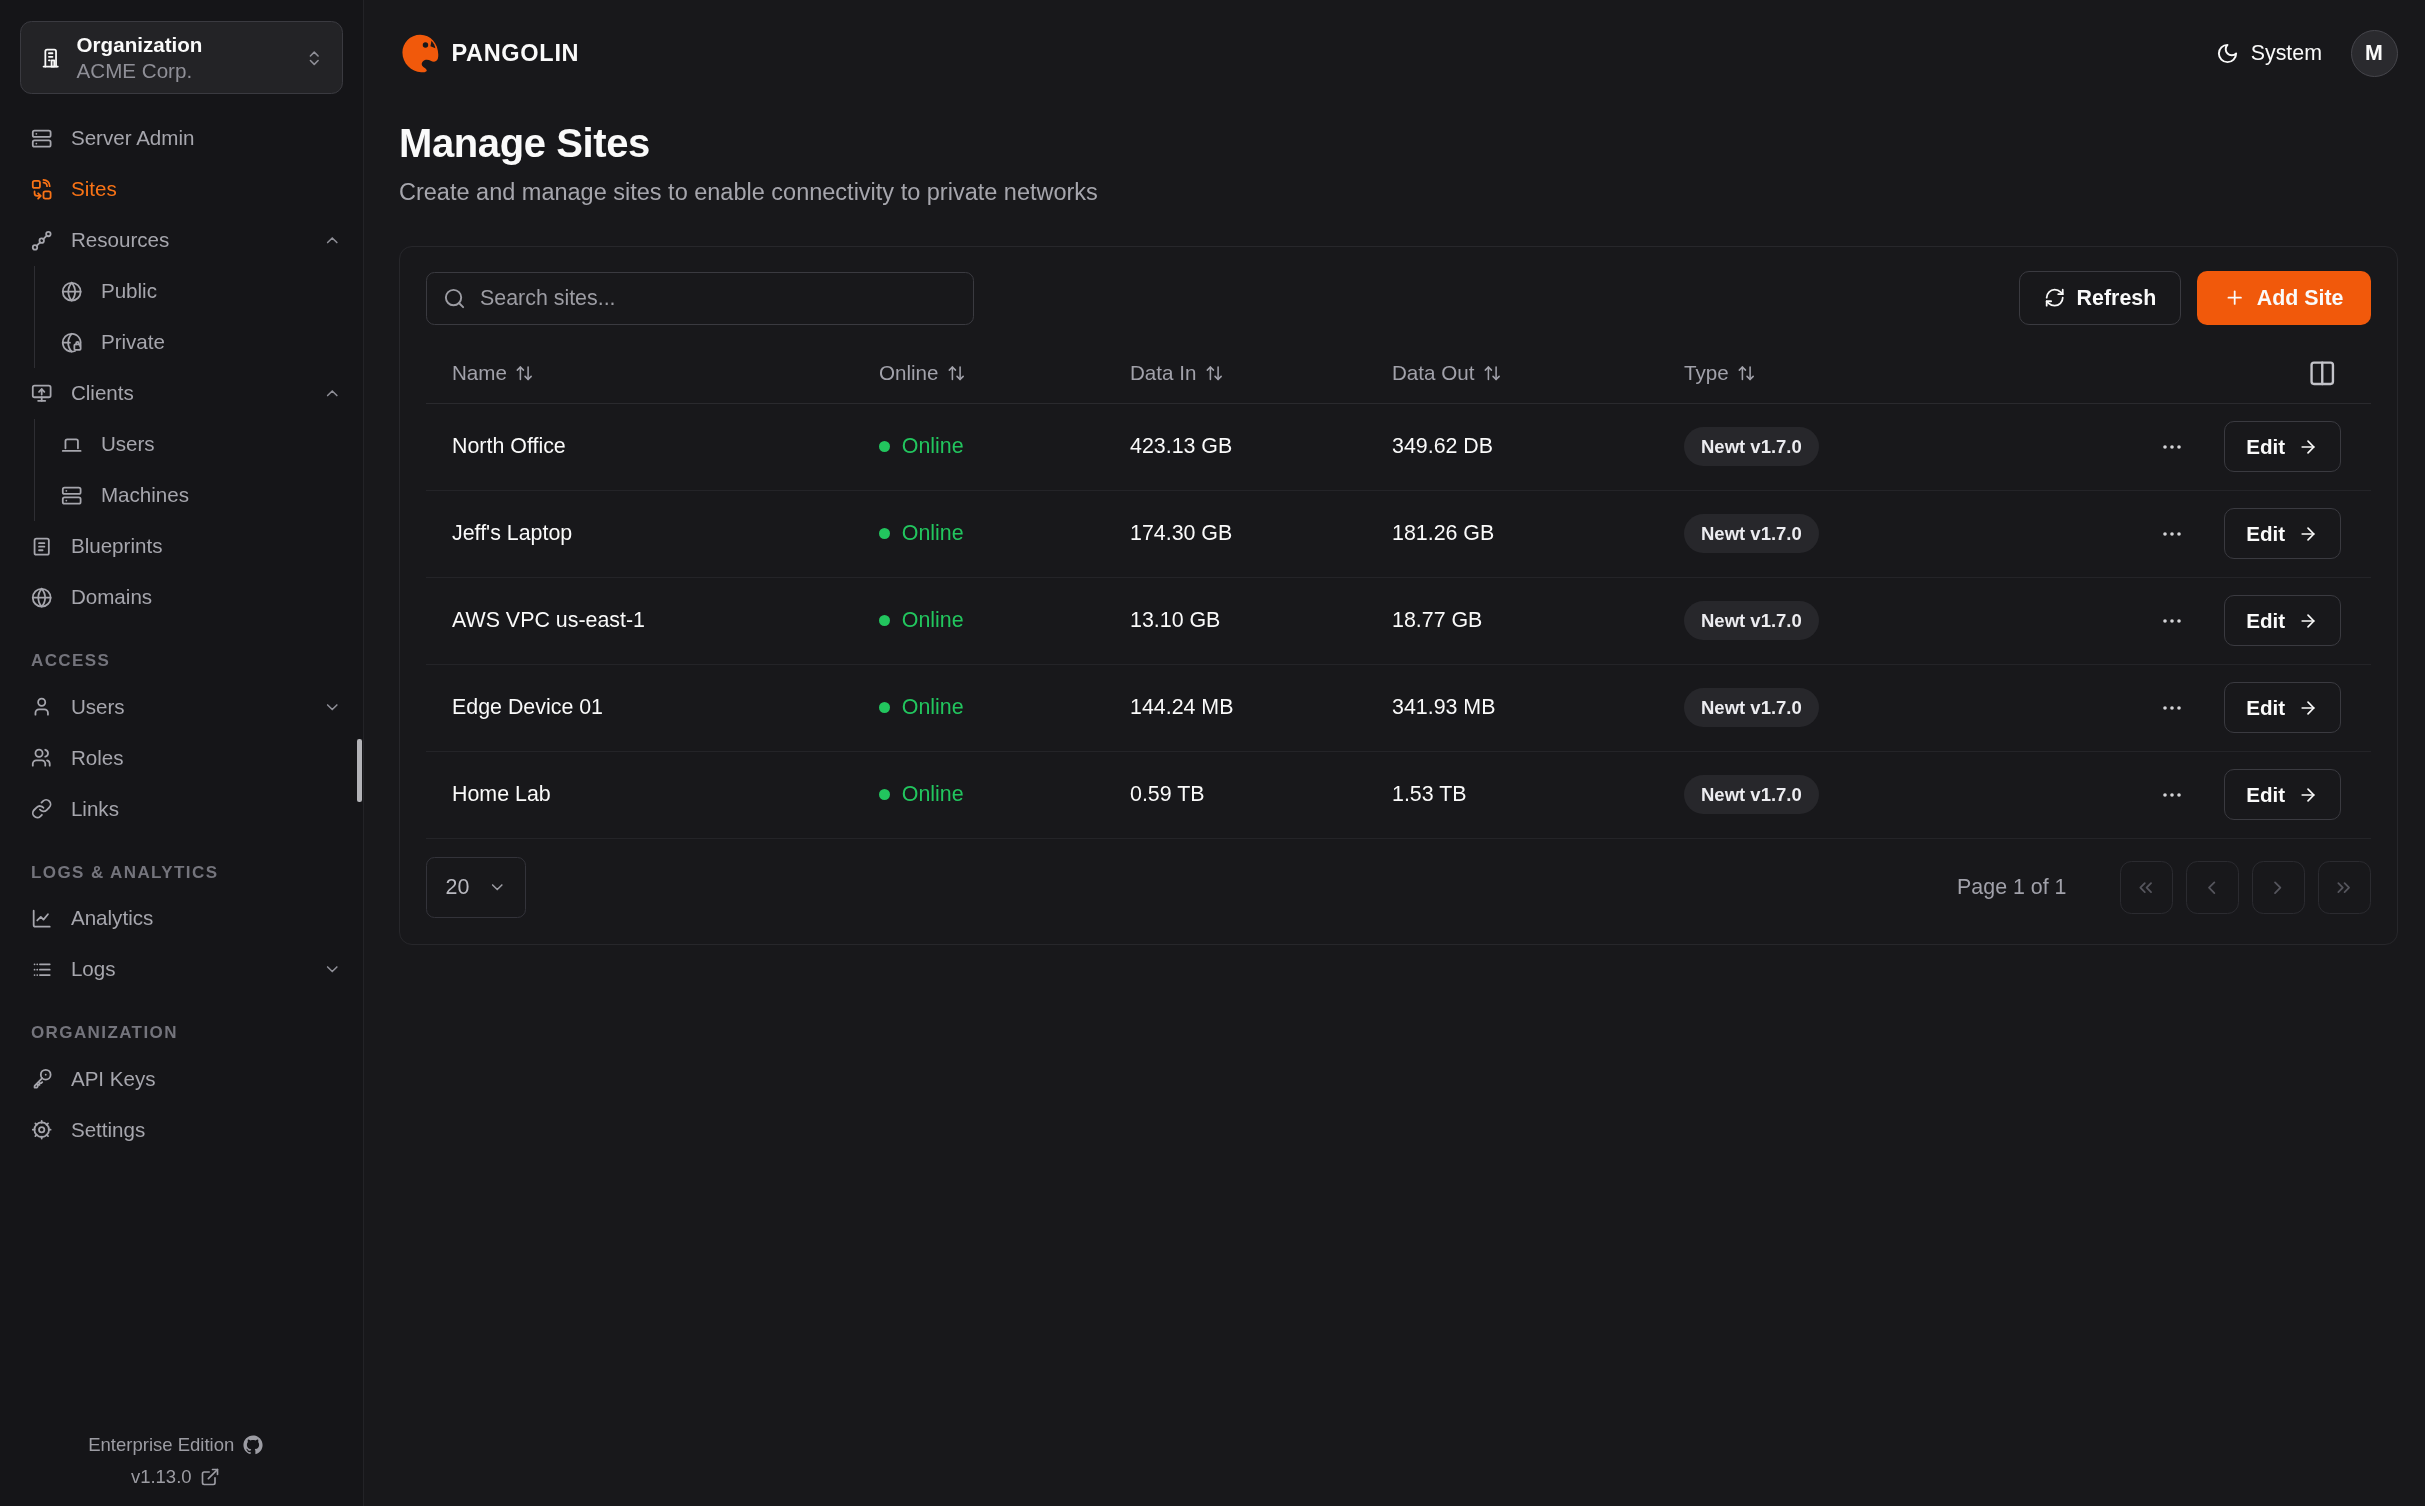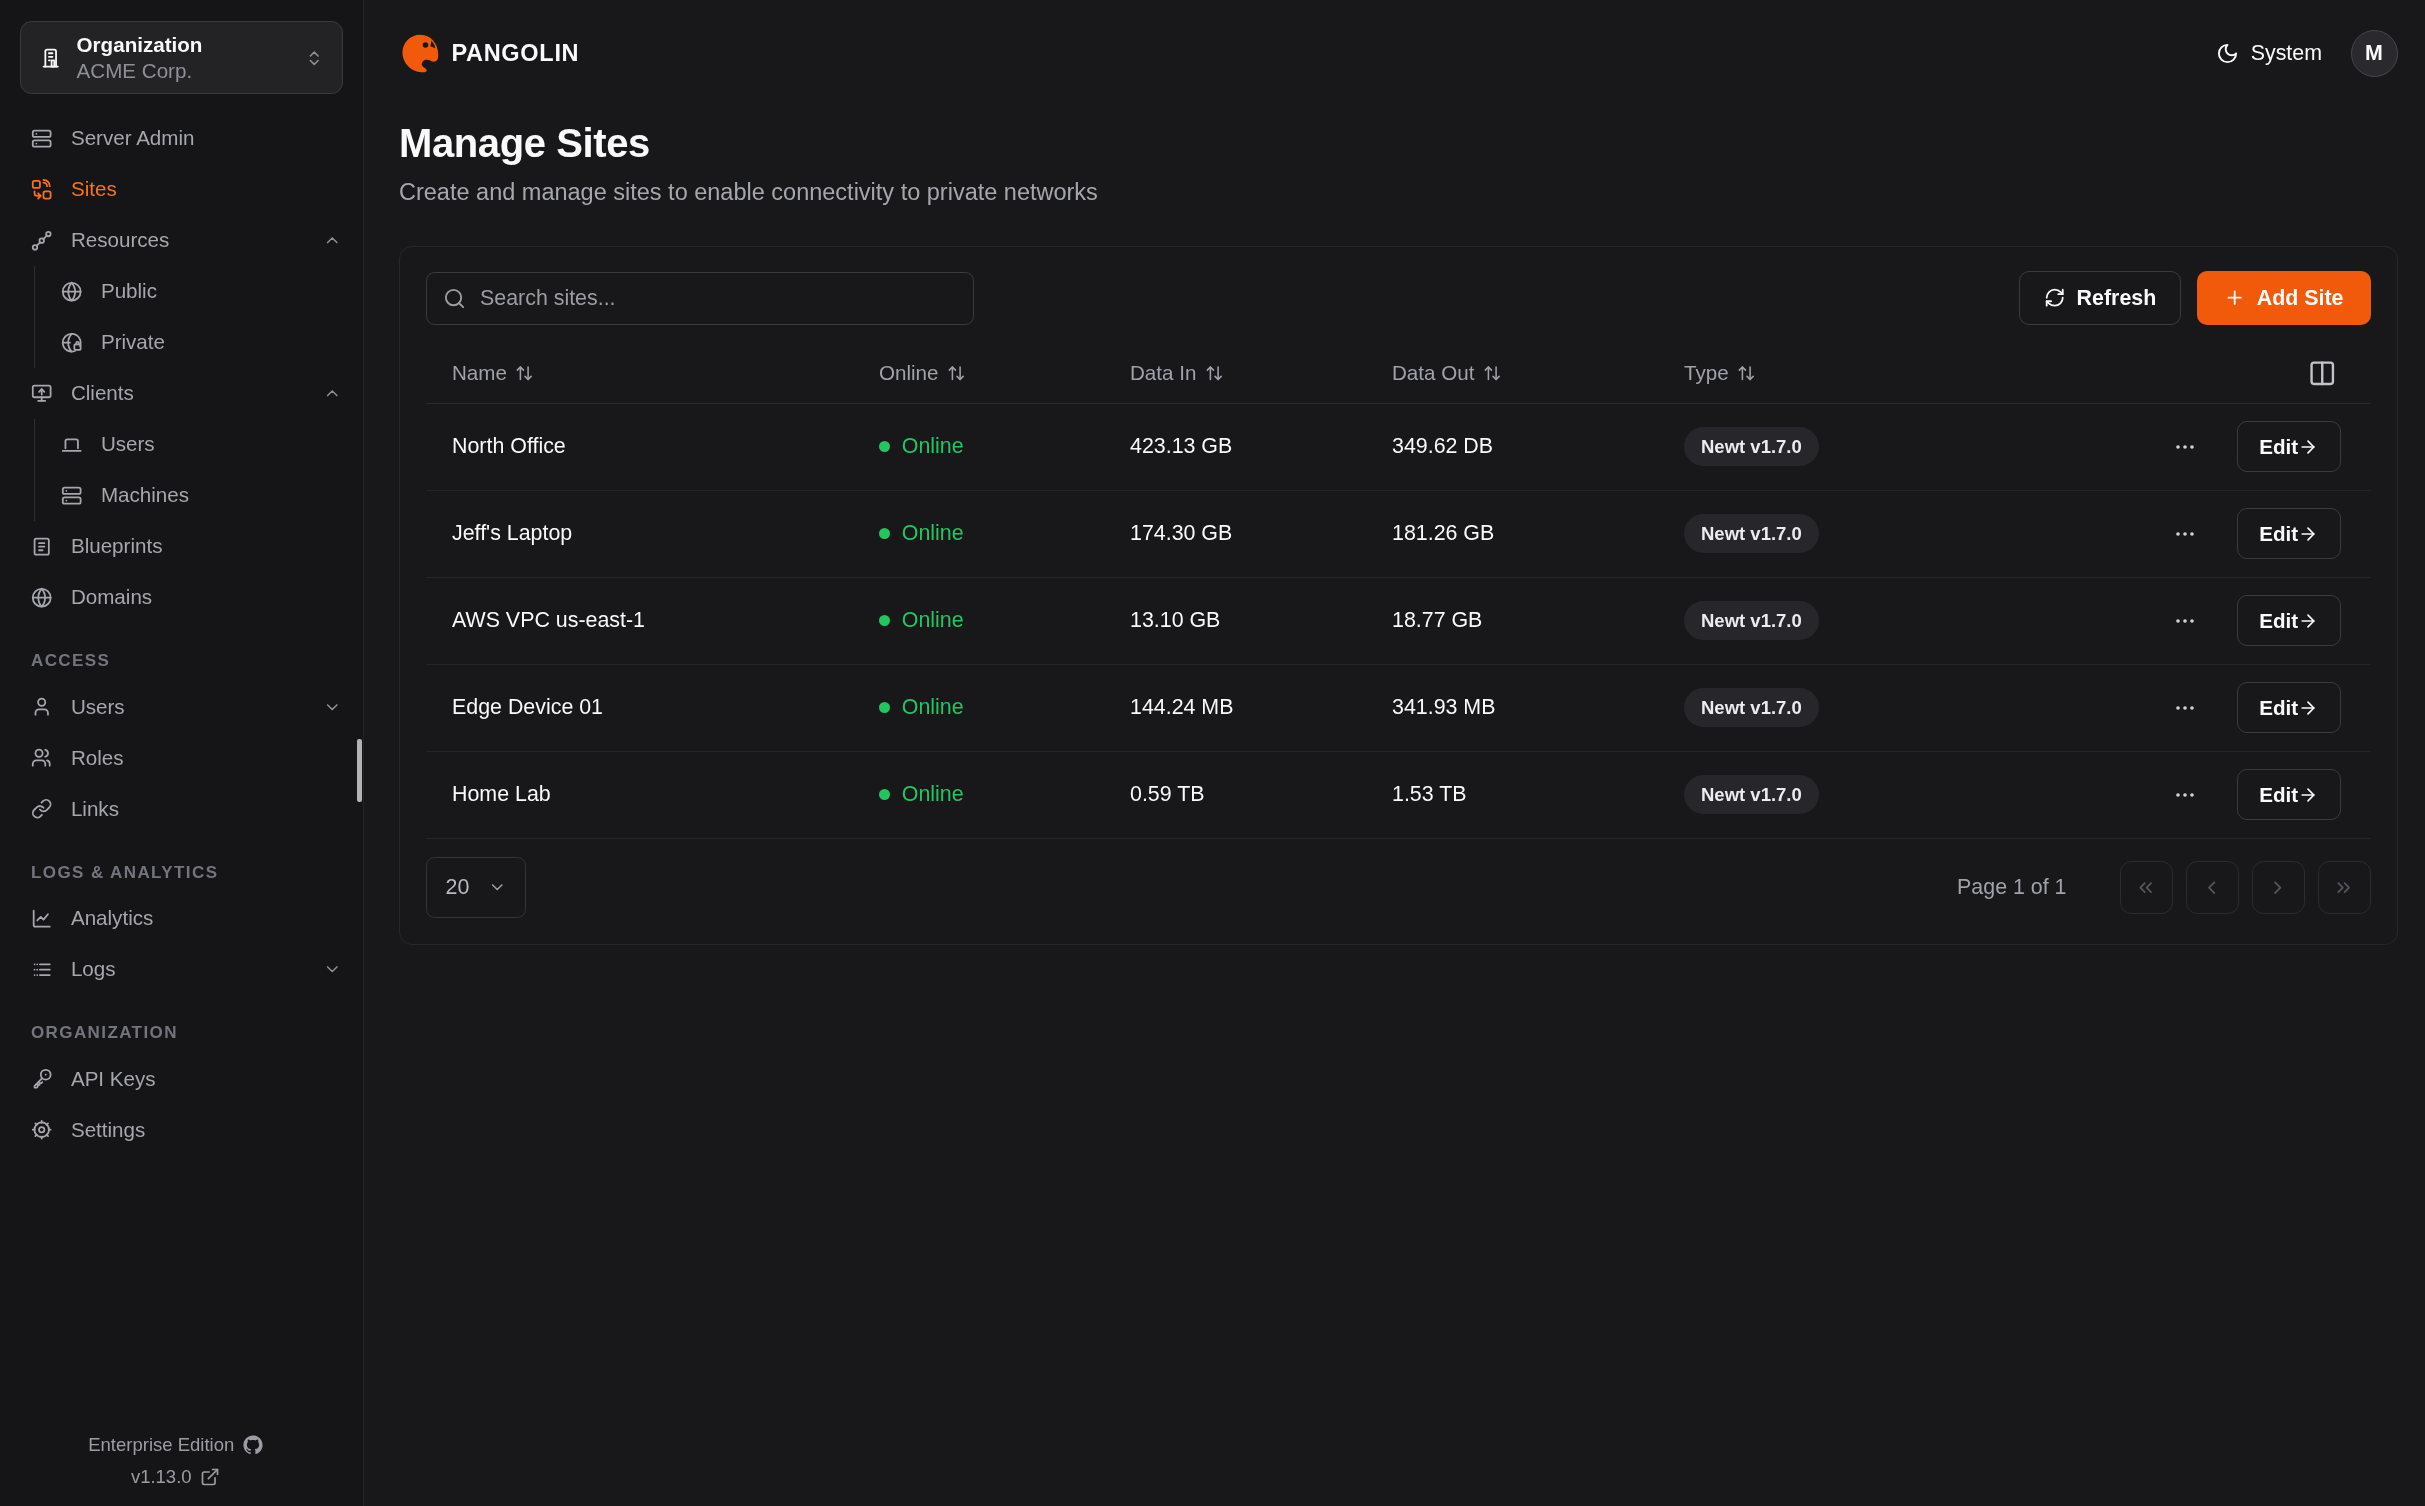--- a/index.html
+++ b/index.html
@@ -87,21 +87,21 @@
   .cols-btn svg { width:28.5px; height:28.5px; }
   .trow { height:87px; border-bottom:1.4px solid #242428; font-size:21.4px; }
   .site-name { color:#fafafa; }
   .status { display:flex; align-items:center; gap:11.4px; color:#22c55e; }
   .status .dot { width:11.4px; height:11.4px; border-radius:50%; background:#22c55e; }
   .badge { display:inline-block; background:#27272b; border-radius:711px;
     padding:8.5px 17px; font-size:18.5px; font-weight:600; color:#ececf0; }
   .menu-btn { background:none; border:none; color:#d4d4d8; cursor:pointer; display:flex; }
   .menu-btn svg { width:24px; height:24px; }
   .edit-btn { border:1.4px solid #3a3a40; border-radius:10px; height:51px; padding:0 21.4px;
-    display:flex; align-items:center; font-size:20.6px; font-weight:600;
+    display:flex; align-items:center; gap:13px; font-size:20.6px; font-weight:600;
     color:#fafafa; background:transparent; cursor:pointer; font-family:inherit; }
   .edit-btn svg { width:20px; height:20px; }
 
   
   .pager { display:flex; align-items:center; margin-top:18.5px; }
   .page-size { display:flex; align-items:center; gap:18.5px; height:61px; padding:0 18.5px;
     border:1.4px solid #33333a; border-radius:8.5px; color:#b9b9c0; font-size:21.4px;
     cursor:pointer; }
   .page-size svg { width:20px; height:20px; color:#9c9ca3; }
   .pager-right { margin-left:auto; display:flex; align-items:center; gap:13px; }

